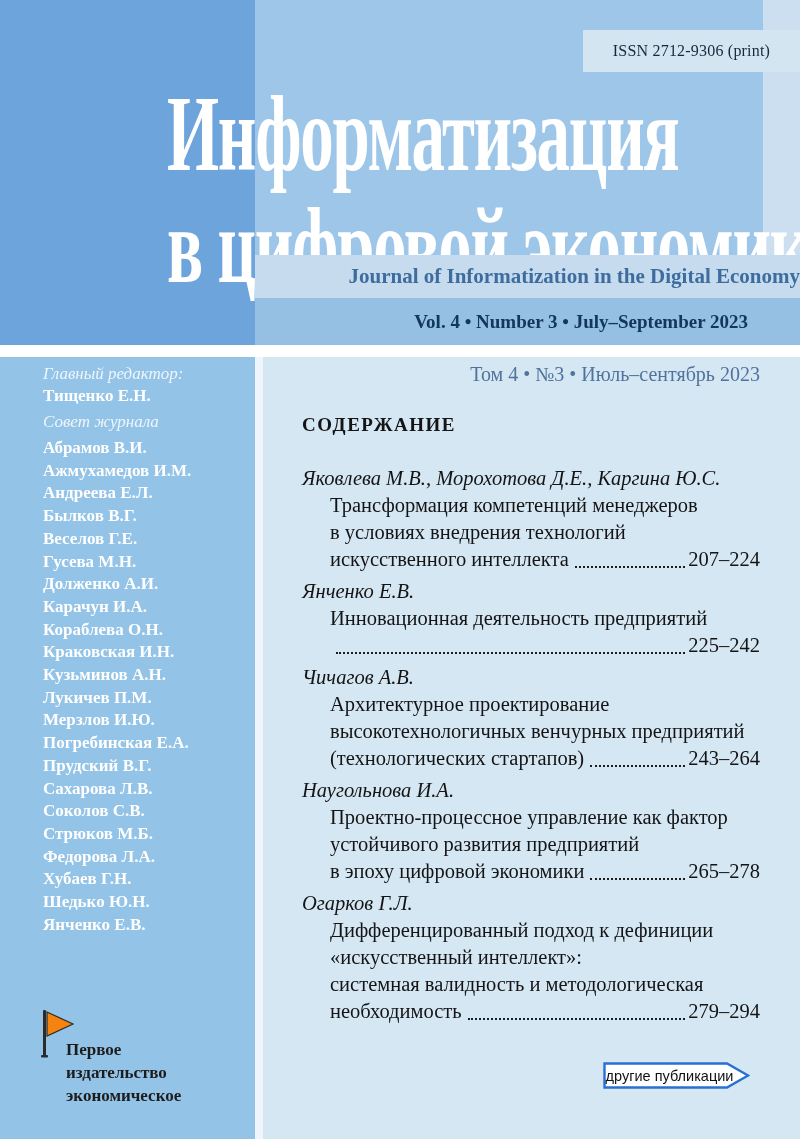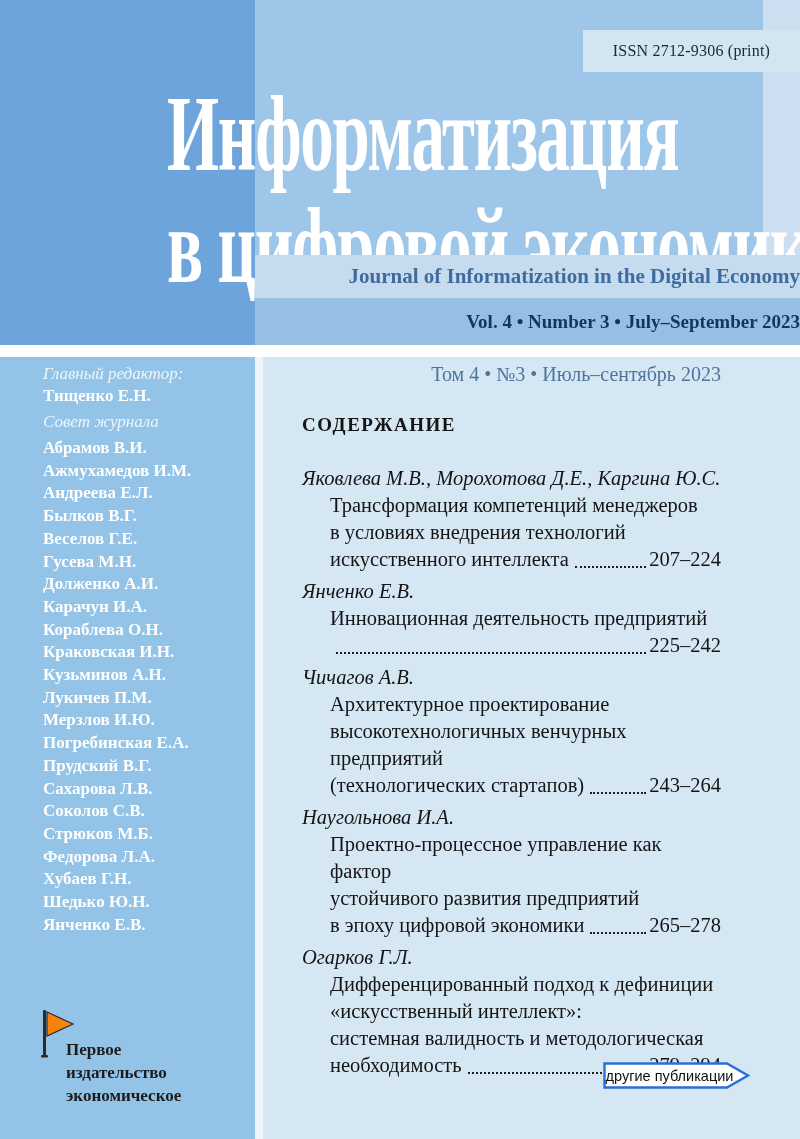--- a/index.html
+++ b/index.html
@@ -24,38 +24,38 @@
   }
   .title-line.l1{top:74px;}
   .title-line.l2{top:186px;}
   .journal-band{
     position:absolute;left:255px;top:255px;width:545px;height:43px;
     background:var(--journal_band,#c6dcee);display:flex;align-items:center;justify-content:flex-end;
   }
   .journal-band span{font-weight:bold;font-size:21px;color:var(--subtitle_text,#3e6c9e);}
   .vol-band{
     position:absolute;left:255px;top:298px;width:545px;height:47px;box-sizing:border-box;
-    background:var(--vol_band,#95bfe3);display:flex;align-items:center;justify-content:flex-end;
+    background:var(--vol_band,#95bfe3);display:flex;align-items:center;justify-content:flex-end;padding-right:52px;
   }
   .vol-band span{font-weight:bold;font-size:19px;color:var(--vol_text,#12365e);}
   .sep-h{position:absolute;left:0;top:345px;width:800px;height:12px;background:var(--separator,#fff);}
   
   .sidebar{
     position:absolute;left:0;top:357px;width:255px;height:782px;box-sizing:border-box;
     background:var(--sidebar_bg,#93c3e7);padding:6px 8px 0 43px;color:var(--sidebar_text,#fff);
   }
   .sep-v{position:absolute;left:255px;top:357px;width:8px;height:782px;background:var(--separator_v,#eef5fb);}
   .sb-label{font-style:italic;font-size:17px;line-height:22px;color:#eef6fc;}
   .sb-name{font-weight:bold;font-size:17px;line-height:22px;margin-bottom:4px;}
   .council{list-style:none;margin:4px 0 0 0;padding:0;}
   .council li{font-weight:bold;font-size:17px;line-height:22.7px;}
   
   .content{
     position:absolute;left:263px;top:357px;width:537px;height:700px;box-sizing:border-box;
-    padding:3px 79px 0 39px;color:var(--body_text,#141414);
+    padding:3px 40px 0 39px;color:var(--body_text,#141414);
   }
   .issue-ru{text-align:right;font-size:20px;line-height:28px;color:var(--issue_ru_text,#4e739c);}
   .toc-heading{margin-top:24px;font-size:19px;font-weight:bold;letter-spacing:1.5px;line-height:26px;color:#151515;}
   .article{margin-top:5px;}
   .article:first-child{margin-top:27px;}
   .authors{font-style:italic;font-size:20.5px;line-height:27px;}
   .tline{font-size:20.5px;line-height:27px;padding-left:28px;}
   .tline.last{display:flex;}
   .leader{flex:1 1 auto;align-self:flex-end;margin:0 3px 5px 6px;border-bottom:2px dotted #1d1d1d;}
   .pages{white-space:nowrap;}

